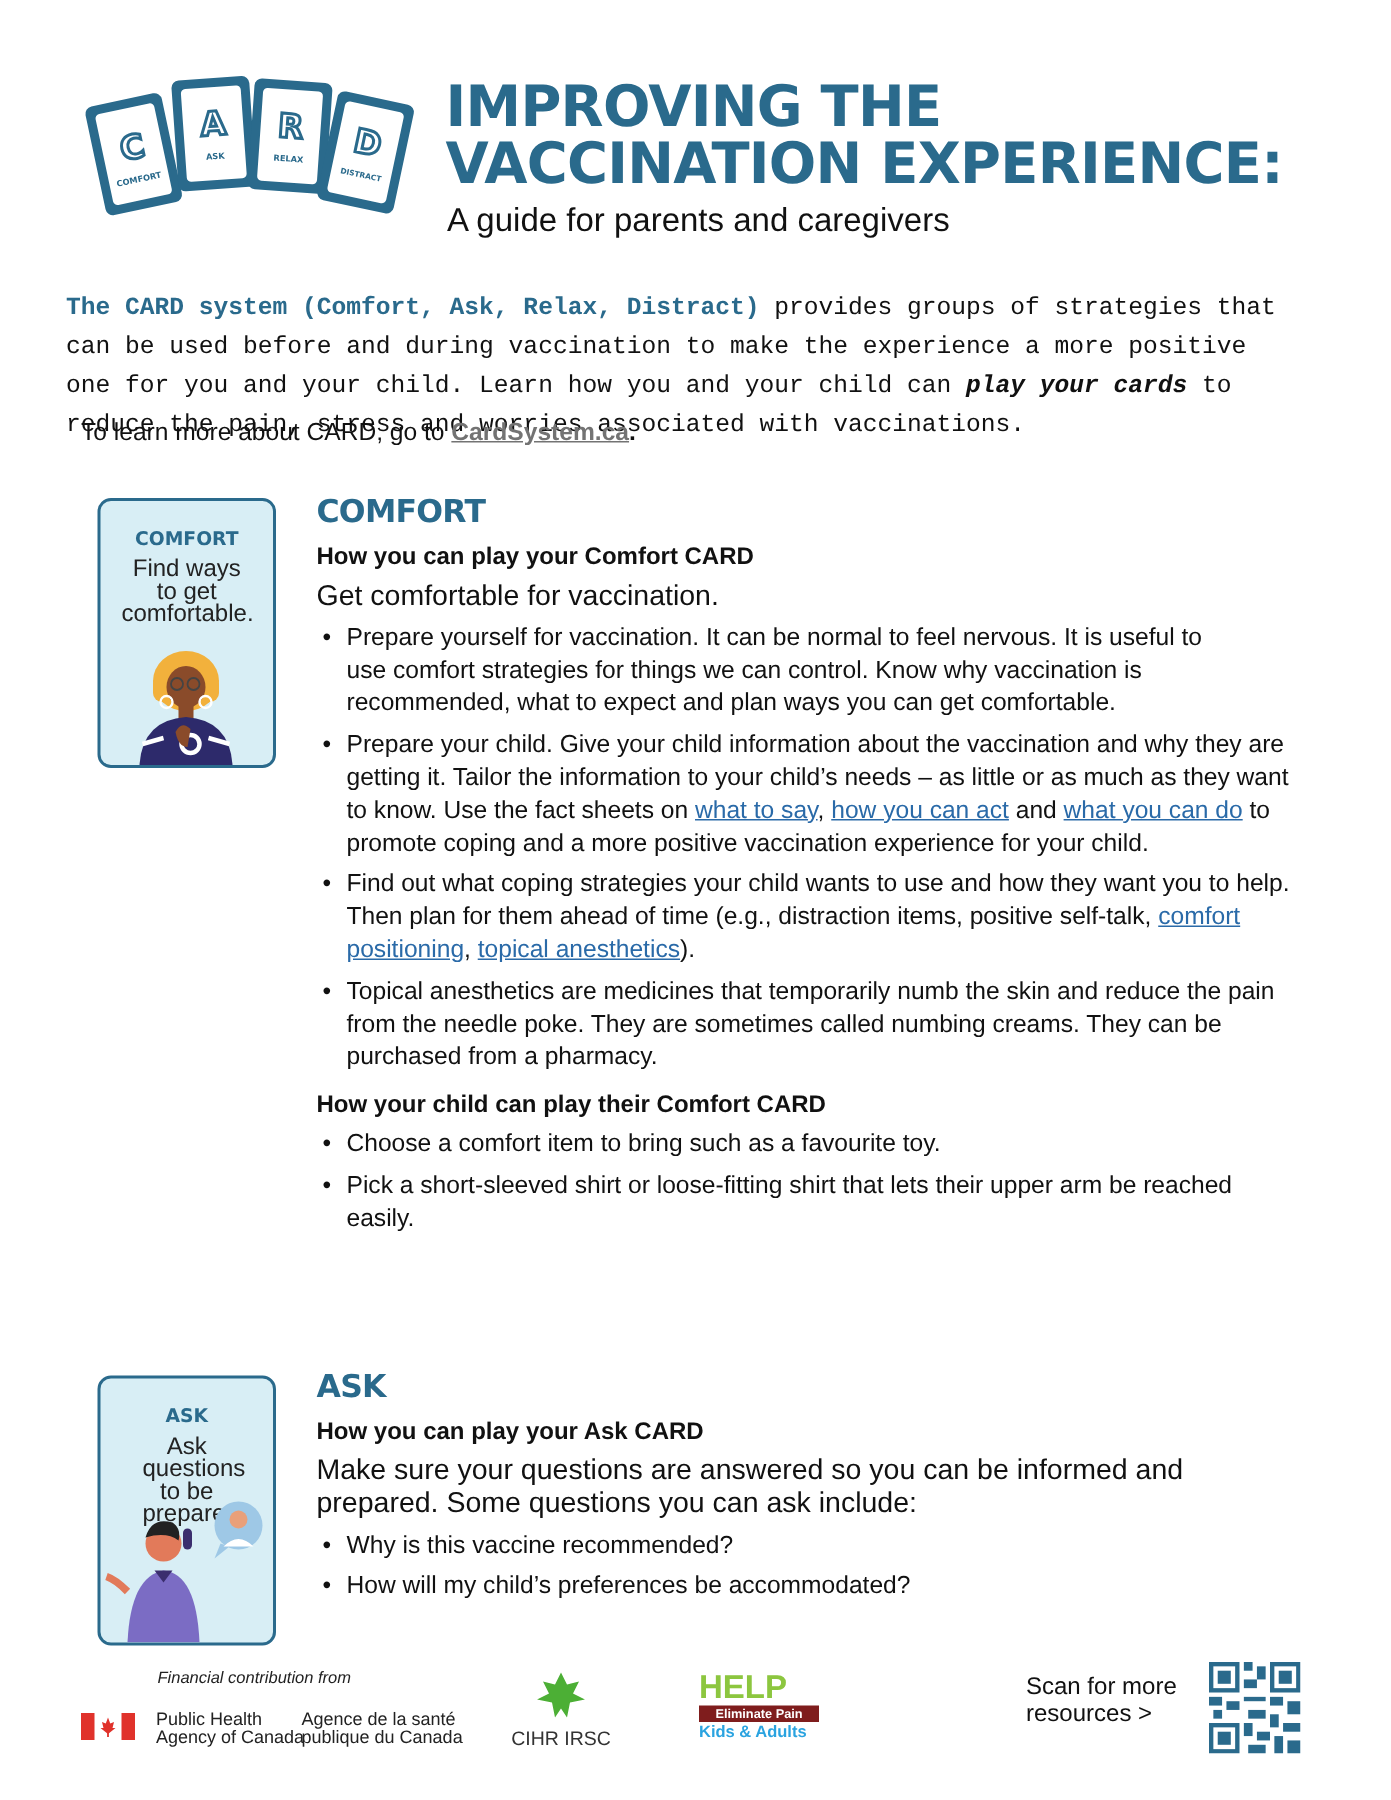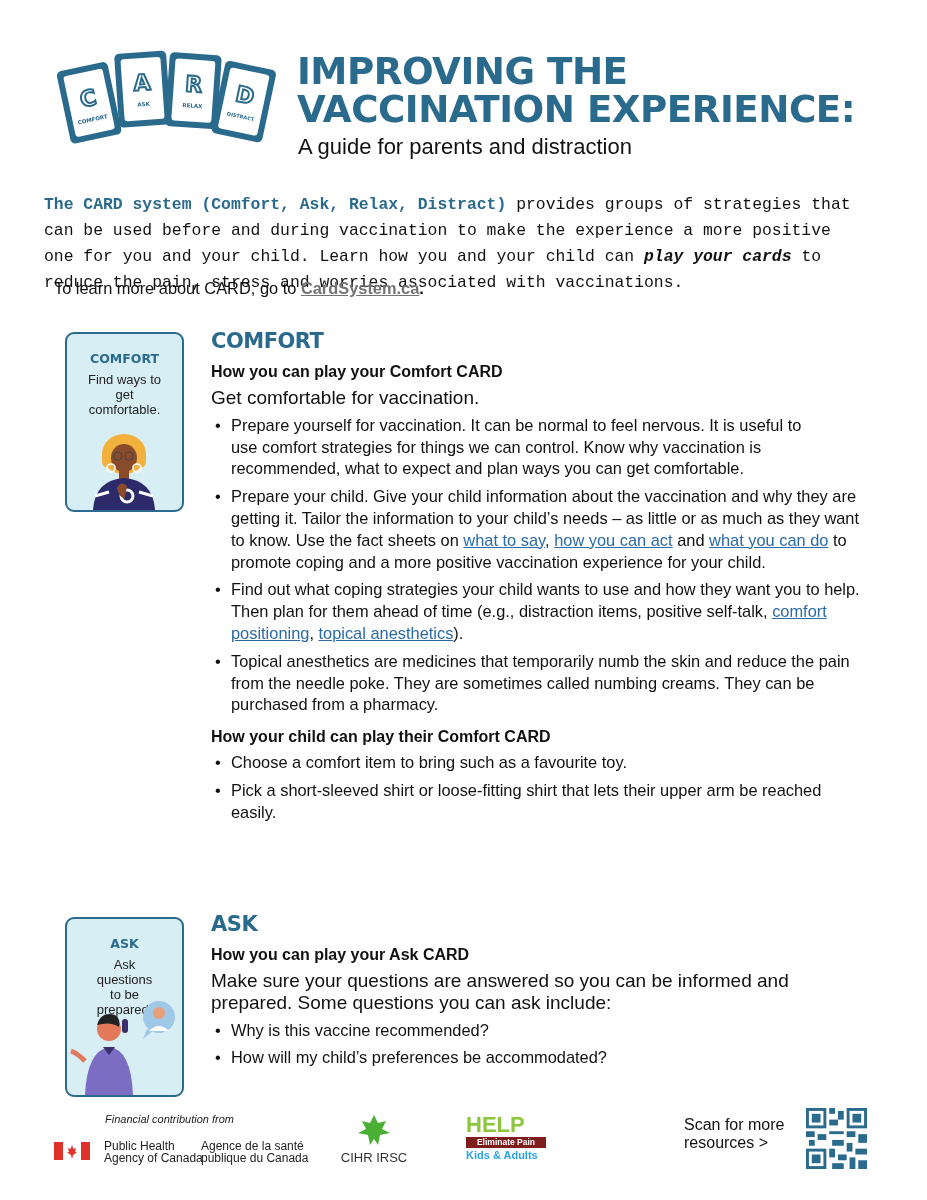--- a/index.html
+++ b/index.html
@@ -14,21 +14,21 @@
   .subtitle { position: absolute; left: 298px; top: 134px; font-size: 22px; color: #111; }
 
   .intro { position: absolute; left: 44px; top: 192px; width: 820px; font-size: 16.4px; line-height: 26px; font-family: Liberation Mono, monospace; }
   .intro .lead { color: #2a6a8c; font-weight: bold; }
   .intro .em { font-weight: bold; font-style: italic; }
   .more { position: absolute; left: 54px; top: 279px; font-size: 16.4px; }
   .more a { color: #737373; font-weight: bold; }
 
   .card { position: absolute; border: 2.5px solid #2a6a8c; border-radius: 9px; background: #d8eef5; overflow: hidden; }
   .card .ctitle { text-align: center; font-family: "DejaVu Sans", sans-serif; font-weight: 900; color: #2a6a8c; font-size: 12.5px; margin-top: 17px; }
-  .card .ctext { text-align: center; font-size: 13px; color: #222; line-height: 15px; margin-top: 6px; }
+  .card .ctext { text-align: center; font-size: 16px; color: #222; line-height: 15px; margin-top: 6px; }
 
   .section { position: absolute; left: 211px; width: 660px; }
   .sec-title { font-family: "DejaVu Sans", sans-serif; font-weight: 900; font-size: 21px; color: #2a6a8c; margin: 0; line-height: 24px; letter-spacing: -0.5px; }
   .sub-h { font-weight: bold; font-size: 16px; margin: 8px 0 4px 0; line-height: 22px; }
   .p { font-size: 19px; line-height: 21.8px; margin: 0 0 6px 0; }
   ul { list-style: none; margin: 0; padding: 0; }
   li { position: relative; padding-left: 20px; font-size: 16.4px; line-height: 21.8px; margin-bottom: 6px; }
   li::before { content: "•"; position: absolute; left: 4px; top: 0; }
   a.inl { color: #2a6aa8; text-decoration: underline; }
 
@@ -69,21 +69,21 @@
     <rect x="6" y="6" width="40" height="62" rx="3" fill="#fff"></rect>
     <text x="26" y="38" text-anchor="middle" font-family="DejaVu Sans, sans-serif" font-weight="900" font-size="22" fill="#fff" stroke="#2a6a8c" stroke-width="2">D</text>
     <text x="26" y="54" text-anchor="middle" font-family="DejaVu Sans, sans-serif" font-weight="bold" font-size="5" fill="#2a6a8c">DISTRACT</text>
   </g>
 </svg>
 
 <h1 class="title">
   <span>IMPROVING THE</span>
   <span>VACCINATION EXPERIENCE:</span>
 </h1>
-<div class="subtitle">A guide for parents and distraction</div>
+<div class="subtitle">A guide for parents and caregivers</div>
 
 <p class="intro" style="margin:0;">
   <span class="lead">The CARD system (Comfort, Ask, Relax, Distract)</span><span> provides groups of strategies that can be used before and during vaccination to make the experience a more positive one for you and your child. Learn how you and your child can </span><span class="em">play your cards</span><span> to reduce the pain, stress and worries associated with vaccinations.</span>
 </p>
 <div class="more">
   <span>To learn more about CARD, go to </span><a href="#">CardSystem.ca</a><span style="font-weight:bold;">.</span>
 </div>
 
 <div class="card" style="left:65px; top:332px; width:115px; height:176px;">
   <div class="ctitle">COMFORT</div>

